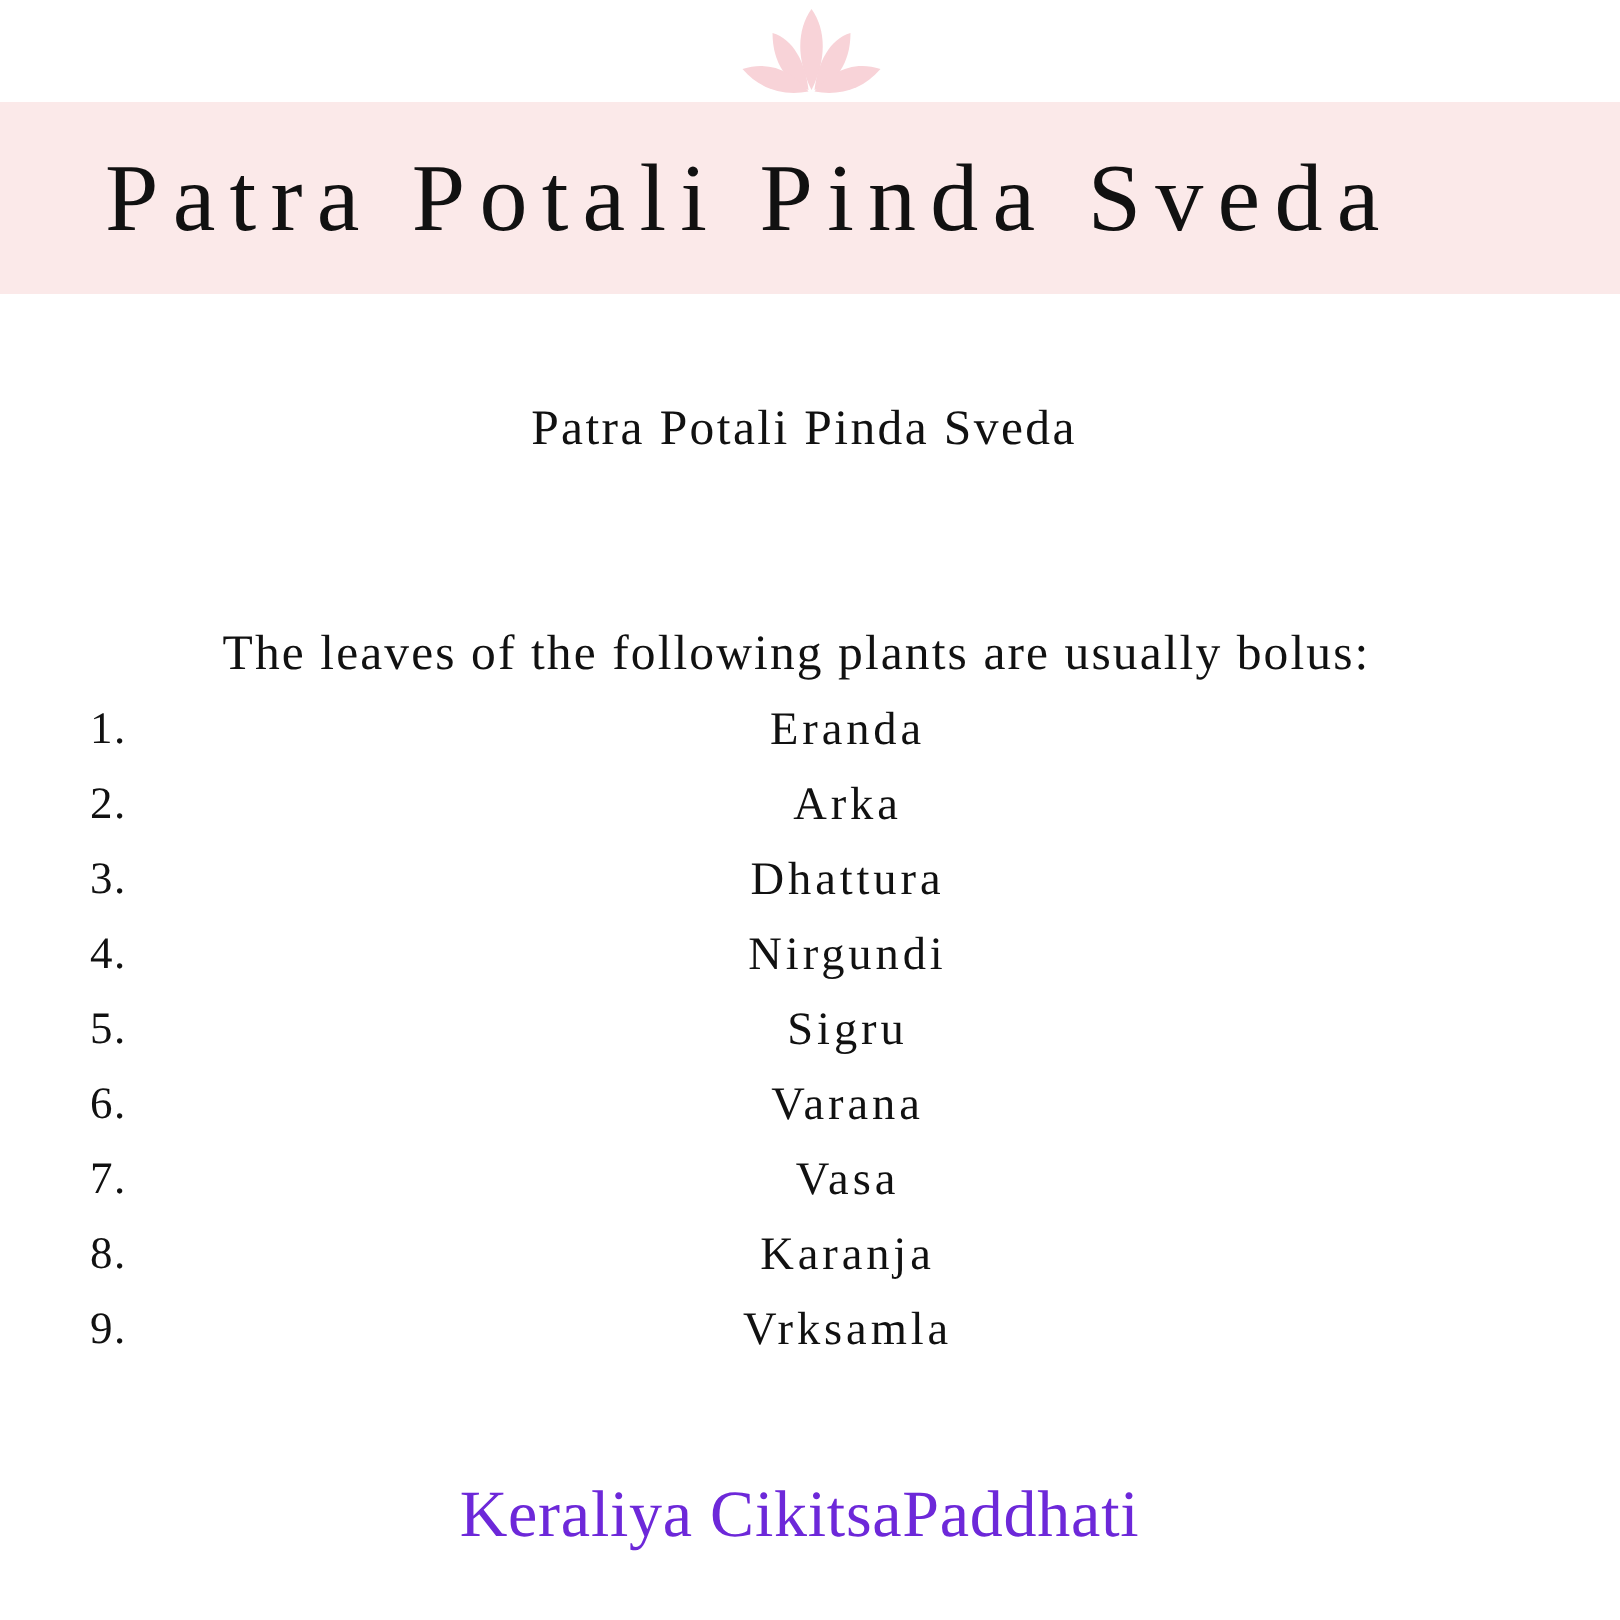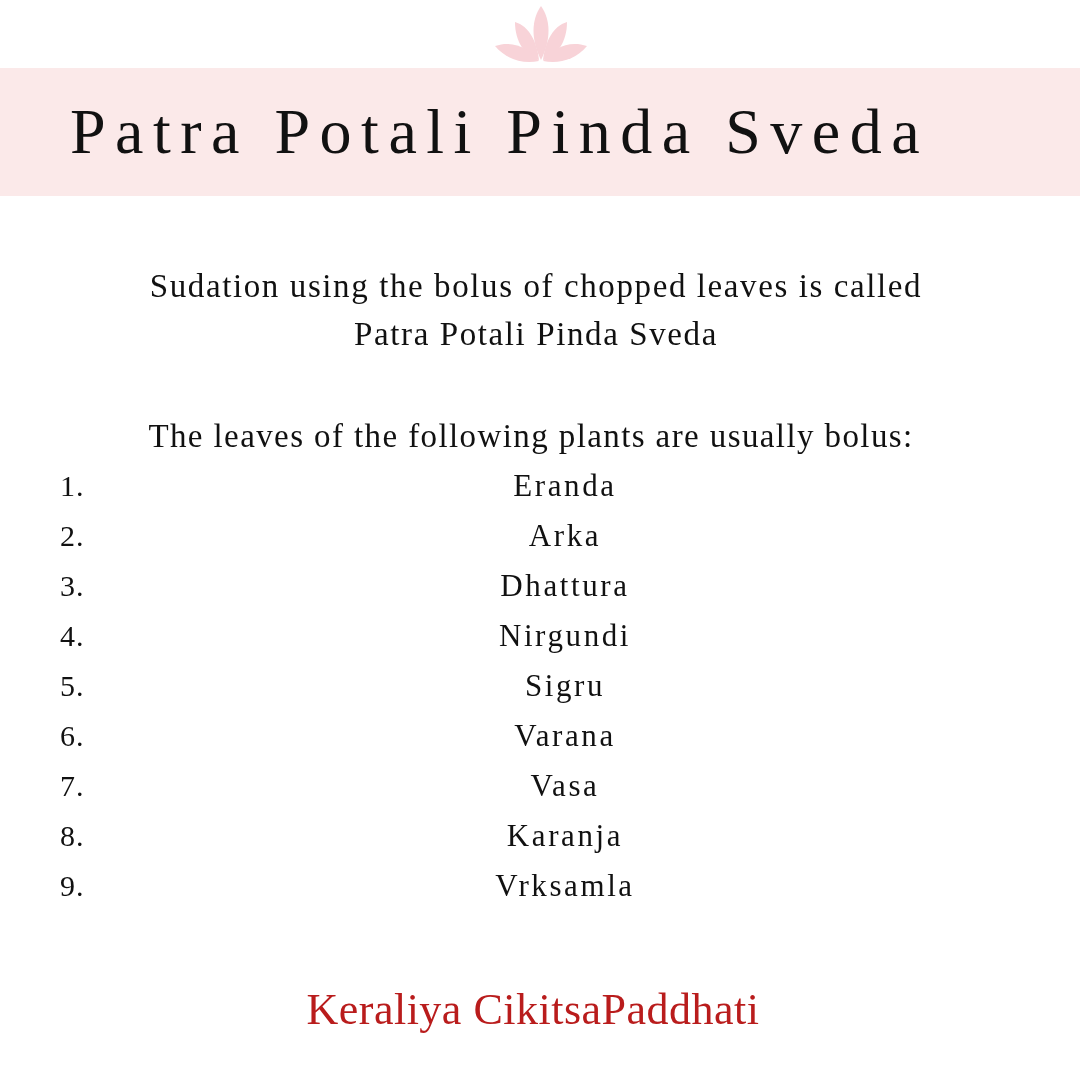--- a/index.html
+++ b/index.html
@@ -28,41 +28,40 @@
   .row { position: relative; height: 50px; }
   .num {
     position: absolute; left: 60px; top: 0; font-size: 30px; line-height: 48px; letter-spacing: 1px;
   }
   .item {
     position: absolute; left: 0; top: 0; width: 1130px; text-align: center;
     font-size: 31px; letter-spacing: 2.6px; line-height: 48px;
   }
   .footer {
     position: absolute; left: 0; top: 980px; width: 1066px; text-align: center;
-    font-size: 44px; color: #b91c1c; letter-spacing: 0.5px; line-height: 60px; font-family: Liberation Serif, serif;
+    font-size: 44px; color: #6d28d9; letter-spacing: 0.5px; line-height: 60px; font-family: Liberation Serif, serif;
   }
 </style>
 </head>
 <body>
 
 <svg class="lotus" viewBox="0 0 96 60">
   <g fill="#f8d3d8">
     <path d="M48 2 C58 16 58 36 48 56 C38 36 38 16 48 2 Z"></path>
     <path d="M22 18 C36 22 44 38 46 56 C32 52 22 38 22 18 Z"></path>
     <path d="M74 18 C60 22 52 38 50 56 C64 52 74 38 74 18 Z"></path>
     <path d="M2 42 C20 36 36 44 46 57 C30 60 14 56 2 42 Z"></path>
     <path d="M94 42 C76 36 60 44 50 57 C66 60 82 56 94 42 Z"></path>
   </g>
 </svg>
 
 <div class="banner"></div>
 <div class="title">Patra Potali Pinda Sveda</div>
 
 <div class="intro">
-  <div>Sudation using the bolus of chopped leaves is called</div>
   <div>Patra Potali Pinda Sveda</div>
 </div>
 
 <div class="lead">The leaves of the following plants are usually bolus:</div>
 
 <div class="list">
   <div class="row">
     <span class="num">1.</span>
     <span class="item">Eranda</span>
   </div>

